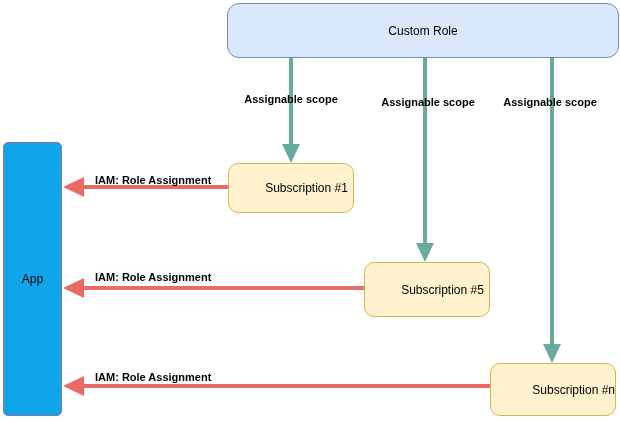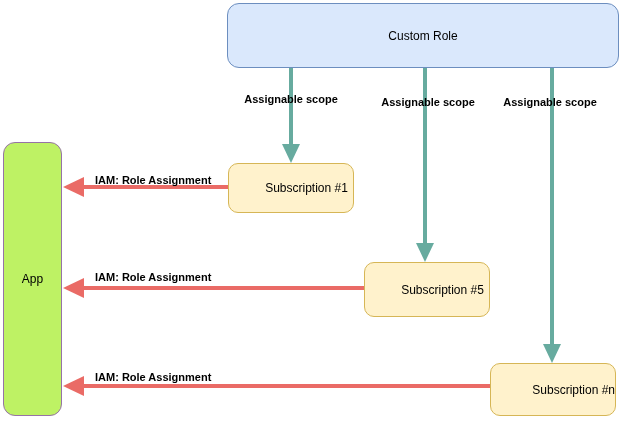--- a/index.html
+++ b/index.html
@@ -40,23 +40,23 @@
     border-color: #6c8ebf;
     border-radius: 12px;
   }
   .node-subscription {
     background: #fff2cc;
     border-color: #d6b656;
     border-radius: 10px;
     padding-left: 31px;
   }
   .node-app {
-    background: #bef264;
+    background: #0ea5e9;
     border-color: #9673a6;
-    border-radius: 12px;
+    border-radius: 5px;
   }
   .edge-label {
     position: absolute;
     font-family: "Liberation Sans", sans-serif;
     color: #000000;
     white-space: nowrap;
     background: transparent;
     line-height: 1;
   }
   .label-scope {
@@ -96,21 +96,21 @@
     <g>
       <line x1="364" y1="288" x2="80" y2="288" stroke="#ea6b66" stroke-width="4"></line>
       <polygon points="63,288 84,278 84,298" fill="#ea6b66"></polygon>
     </g>
     <g>
       <line x1="490" y1="386" x2="80" y2="386" stroke="#ea6b66" stroke-width="4"></line>
       <polygon points="63,386 84,376 84,396" fill="#ea6b66"></polygon>
     </g>
   </svg>
 
-  <div class="node node-custom-role" style="left:227px; top:3px; width:392px; height:65px;">
+  <div class="node node-custom-role" style="left:227px; top:3px; width:392px; height:55px;">
     <span>Custom Role</span>
   </div>
 
   <div class="node node-app" style="left:3px; top:142px; width:59px; height:274px;">
     <span>App</span>
   </div>
 
   <div class="node node-subscription" style="left:228px; top:163px; width:126px; height:50px;">
     <span>Subscription #1</span>
   </div>

